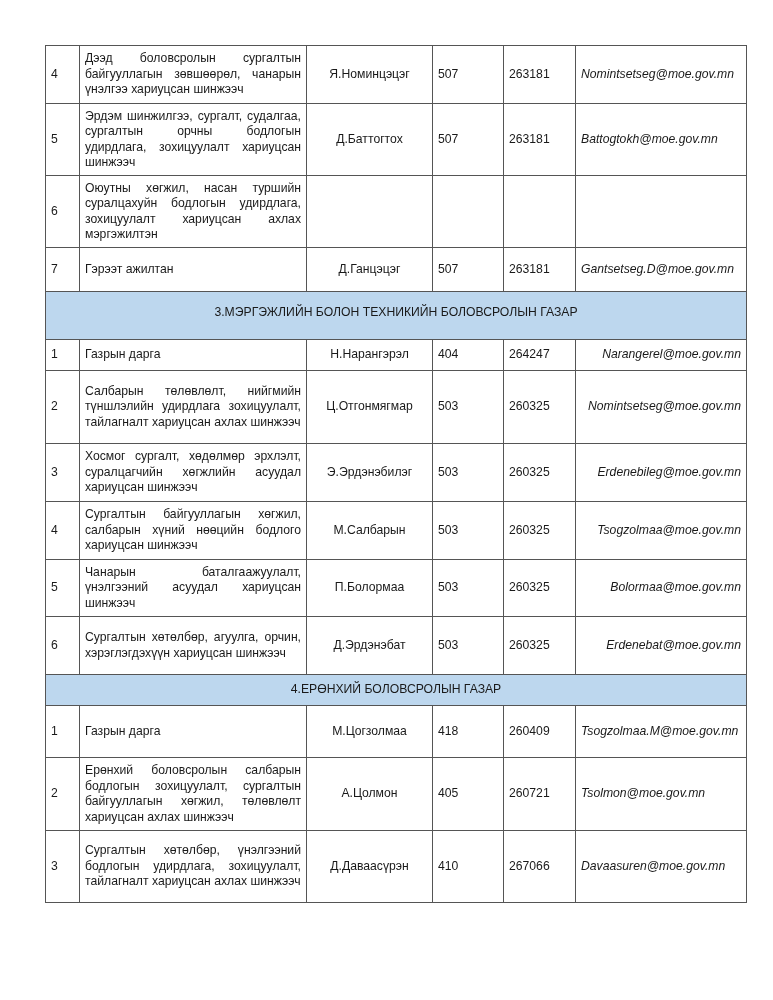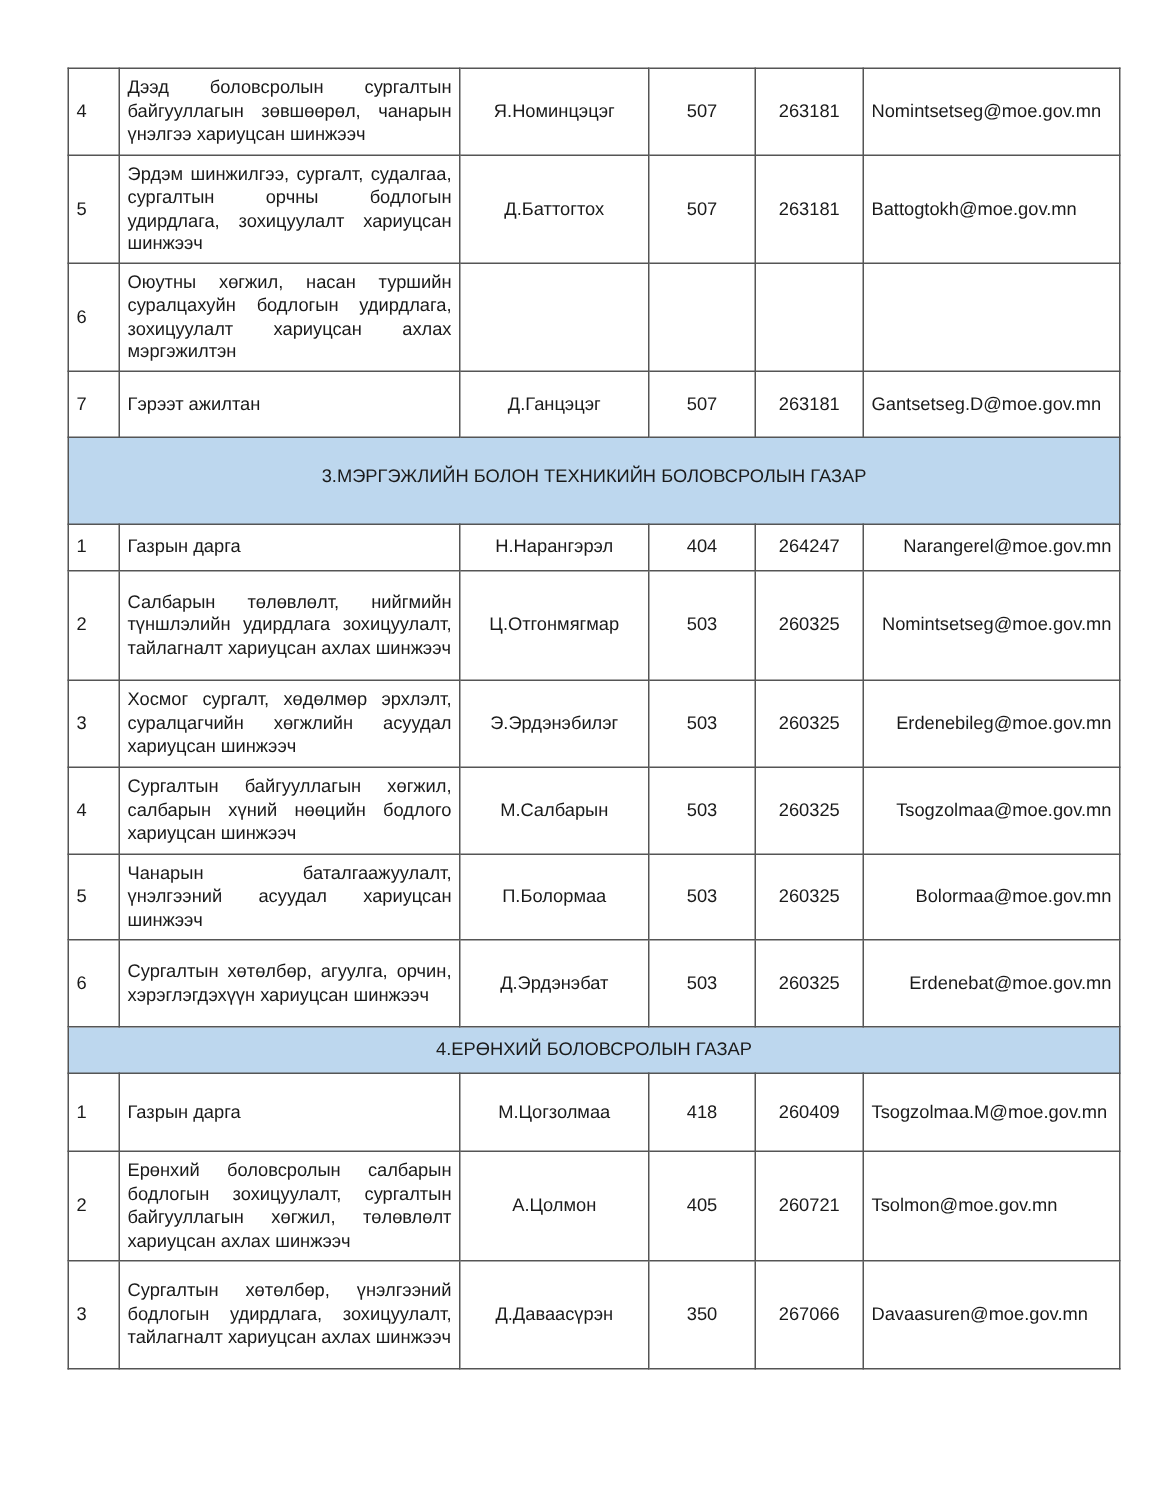--- a/index.html
+++ b/index.html
@@ -4,22 +4,22 @@
 <style>
   html, body { margin: 0; padding: 0; background: #ffffff; }
   body { width: 773px; height: 1000px; position: relative; overflow: hidden;
          font-family: "Liberation Sans", sans-serif; color: #1a1a1a; }
   table.doc { position: absolute; left: 45px; top: 45px; width: 701px;
               border-collapse: collapse; table-layout: fixed; font-size: 12.2px; line-height: 15.5px; }
   table.doc td { border: 1px solid #555; padding: 0 5px; vertical-align: middle; }
   td.num { text-align: left; padding-left: 8px; }
   td.desc { text-align: justify; text-align-last: left; vertical-align: top; padding-top: 3px; margin-left: 16px; }
   td.name { text-align: center; }
-  td.room, td.phone { text-align: center; }
-  td.email { text-align: left; word-break: break-all; }
+  td.room, td.phone { }
+  td.email { text-align: left; word-break: break-all; font-style: italic; }
   td.email.center { text-align: right; }
   td.top { vertical-align: top; padding-top: 3px; }
   tr.section td { background: #BDD7EE; text-align: center; font-size: 12.2px; }
   tr.section.tall td { vertical-align: middle; padding-bottom: 6px; }
 </style>
 </head>
 <body>
 
 <table class="doc">
   <colgroup>
@@ -58,21 +58,21 @@
     </tr>
     <tr style="height:44px">
       <td class="num">7</td>
       <td class="desc">Гэрээт ажилтан</td>
       <td class="name">Д.Ганцэцэг</td>
       <td class="room">507</td>
       <td class="phone">263181</td>
       <td class="email">Gantsetseg.D@moe.gov.mn</td>
     </tr>
 
-    <tr class="section tall" style="height:58px">
+    <tr class="section tall" style="height:48px">
       <td colspan="6">3.МЭРГЭЖЛИЙН БОЛОН ТЕХНИКИЙН БОЛОВСРОЛЫН ГАЗАР</td>
     </tr>
     <tr style="height:31px">
       <td class="num">1</td>
       <td class="desc">Газрын дарга</td>
       <td class="name top">Н.Нарангэрэл</td>
       <td class="room top">404</td>
       <td class="phone top">264247</td>
       <td class="email center top">Narangerel@moe.gov.mn</td>
     </tr>
@@ -133,18 +133,18 @@
       <td class="desc">Ерөнхий боловсролын салбарын бодлогын зохицуулалт, сургалтын байгууллагын хөгжил, төлөвлөлт хариуцсан ахлах шинжээч</td>
       <td class="name">А.Цолмон</td>
       <td class="room">405</td>
       <td class="phone">260721</td>
       <td class="email">Tsolmon@moe.gov.mn</td>
     </tr>
     <tr style="height:72px">
       <td class="num">3</td>
       <td class="desc">Сургалтын хөтөлбөр, үнэлгээний бодлогын удирдлага, зохицуулалт, тайлагналт хариуцсан ахлах шинжээч</td>
       <td class="name">Д.Даваасүрэн</td>
-      <td class="room">350</td>
+      <td class="room">410</td>
       <td class="phone top">267066</td>
       <td class="email">Davaasuren@moe.gov.mn</td>
     </tr>
   </tbody>
 </table>
 
 </body></html>

